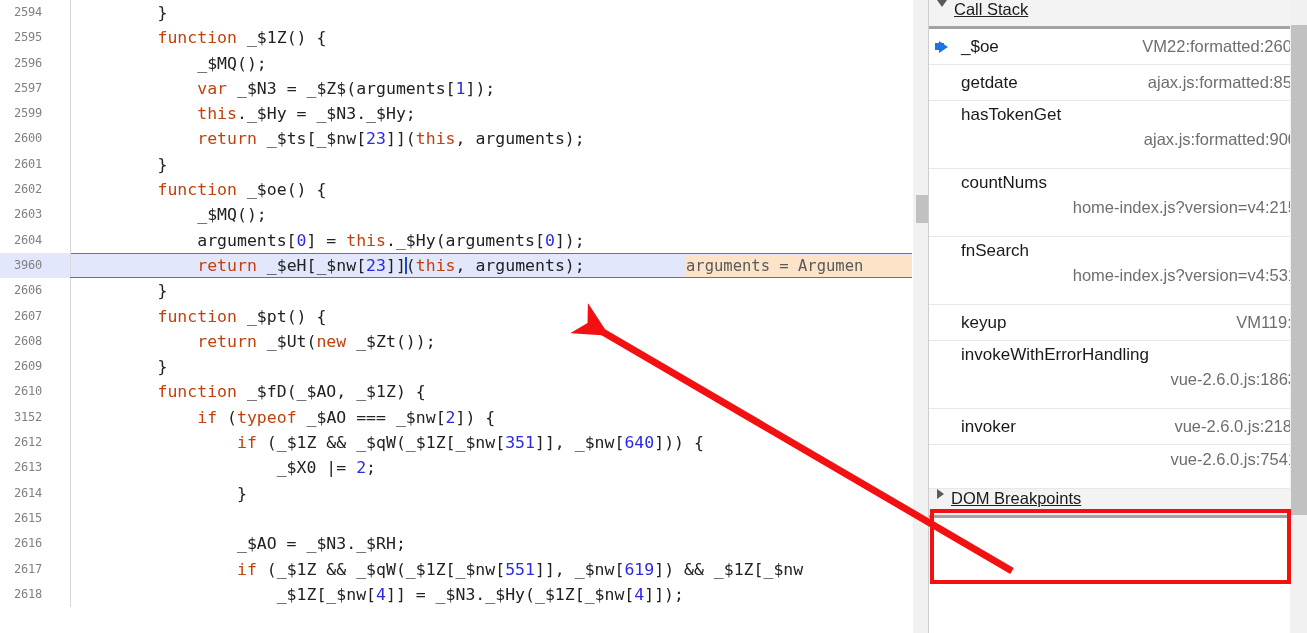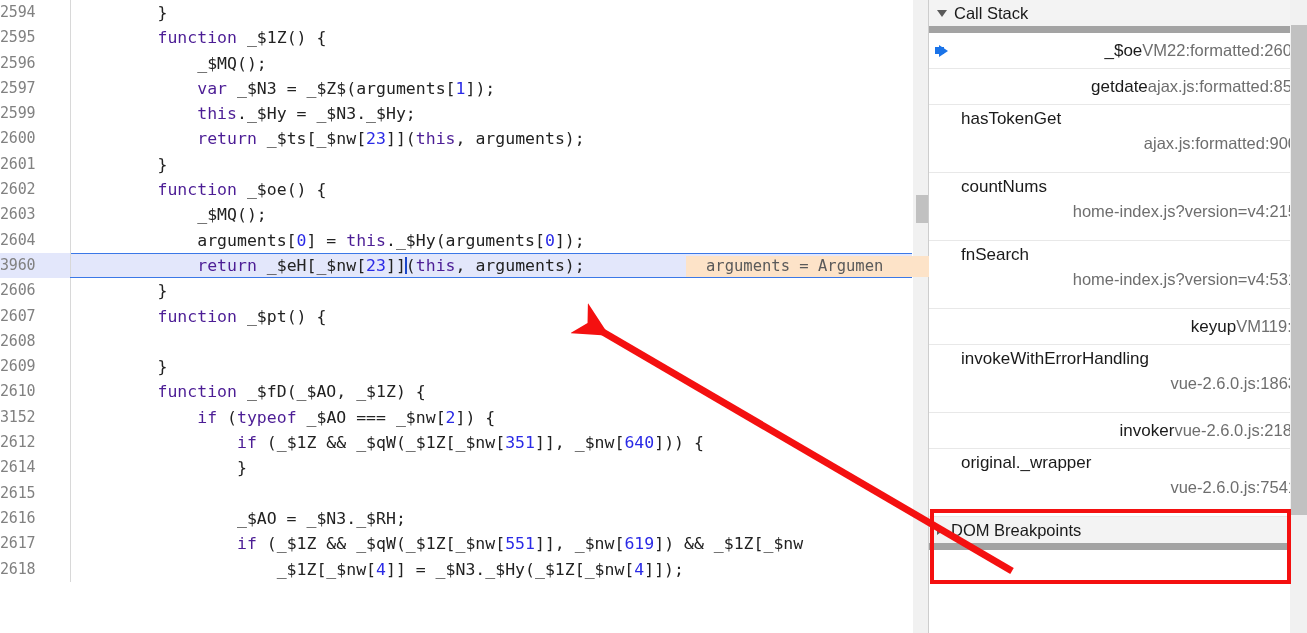--- a/index.html
+++ b/index.html
@@ -50,57 +50,57 @@
   .code-line.hl::after {
     content: "";
     position: absolute;
     left: 70px; right: 0; bottom: 0;
     border-bottom: 1px solid #3b78e7;
   }
   .ln {
     position: absolute;
     left: 0; top: 0;
     width: 56px;
-    text-align: left;
+    text-align: center;
     color: #818181;
     font-family: "DejaVu Sans Mono", monospace;
-    font-size: 15px;
+    font-size: 12px;
     letter-spacing: -0.2px;
   }
   .gutter-line {
     position: absolute;
     left: 70px; top: 0; bottom: 0;
     width: 1px;
     background: #d8d8d8;
   }
   .code-text {
     position: absolute;
     left: 78px; top: 0;
     color: #222222;
     white-space: pre;
   }
-  .kw  { color: #4c1d95; }          
+  .kw  { color: #c2410c; }          
   .num { color: #2a2ae6; }
   .caret {
     display: inline-block;
     width: 0;
     border-left: 2px solid #1a46c9;
     height: 17px;
     vertical-align: -3px;
     margin: 0 -1px;
   }
   .inline-hint {
     position: absolute;
     top: 2px;
     background: #fde3c8;
     color: #5a5a5a;
     font-family: "DejaVu Sans Mono", monospace;
     font-size: 15.5px;
     line-height: 21px;
-    padding: 0 20px;
+    padding: 0 0;
     white-space: pre;
     overflow: hidden;
   }
 
   
   #code-scrollbar {
     position: absolute;
     top: 0; left: 912px;
     width: 17px; height: 633px;
     background: #f1f1f1;
@@ -124,27 +124,27 @@
     position: relative;
     width: 378px;
     height: 633px;
     background: #ffffff;
     flex: 0 0 378px;
     overflow: hidden;
   }
   .section-header {
     height: 26px;
     display: flex;
-    align-items: center;
     background: #f3f3f3;
-    border-bottom: 7px solid #a3a3a3;
+    border-bottom: 3px solid #a3a3a3;
     padding-left: 8px;
     font-size: 16px;
     color: #222;
     position: relative;
+    text-decoration: underline;
   }
   .tri {
     width: 0; height: 0;
     margin-right: 7px;
     flex: 0 0 auto;
   }
   .tri.down {
     border-left: 5.5px solid transparent;
     border-right: 5.5px solid transparent;
     border-top: 7px solid #5a5a5a;
@@ -171,21 +171,21 @@
   .stack-row {
     position: relative;
     border-bottom: 1px solid #e8e8e8;
     padding: 3px 6px 4px 32px;
     min-height: 27px;
     box-sizing: border-box;
   }
   .stack-row.one-line {
     display: flex;
     align-items: center;
-    justify-content: flex-end;
+    justify-content: space-between;
     height: 36px;
     padding-top: 0; padding-bottom: 0;
   }
   .stack-row.two-line { padding-top: 2px; padding-bottom: 17px; }
   .stack-fn {
     font-size: 17px;
     color: #1a1a1a;
     white-space: nowrap;
   }
   .stack-loc {
@@ -293,25 +293,26 @@
         <div class="code-line"><span class="ln">2597</span><span class="gutter-line"></span><span class="code-text">            <span class="kw">var</span> _$N3 = _$Z$(arguments[<span class="num">1</span>]);</span></div>
         <div class="code-line"><span class="ln">2599</span><span class="gutter-line"></span><span class="code-text">            <span class="kw">this</span>._$Hy = _$N3._$Hy;</span></div>
         <div class="code-line"><span class="ln">2600</span><span class="gutter-line"></span><span class="code-text">            <span class="kw">return</span> _$ts[_$nw[<span class="num">23</span>]](<span class="kw">this</span>, arguments);</span></div>
         <div class="code-line"><span class="ln">2601</span><span class="gutter-line"></span><span class="code-text">        }</span></div>
         <div class="code-line"><span class="ln">2602</span><span class="gutter-line"></span><span class="code-text">        <span class="kw">function</span> _$oe() {</span></div>
         <div class="code-line"><span class="ln">2603</span><span class="gutter-line"></span><span class="code-text">            _$MQ();</span></div>
         <div class="code-line"><span class="ln">2604</span><span class="gutter-line"></span><span class="code-text">            arguments[<span class="num">0</span>] = <span class="kw">this</span>._$Hy(arguments[<span class="num">0</span>]);</span></div>
         <div class="code-line hl"><span class="ln">3960</span><span class="gutter-line"></span><span class="code-text">            <span class="kw">return</span> _$eH[_$nw[<span class="num">23</span>]]<span class="caret"></span>(<span class="kw">this</span>, arguments);</span></div>
         <div class="code-line"><span class="ln">2606</span><span class="gutter-line"></span><span class="code-text">        }</span></div>
         <div class="code-line"><span class="ln">2607</span><span class="gutter-line"></span><span class="code-text">        <span class="kw">function</span> _$pt() {</span></div>
-        <div class="code-line"><span class="ln">2608</span><span class="gutter-line"></span></div>
+        <div class="code-line"><span class="ln">2608</span><span class="gutter-line"></span><span class="code-text">            <span class="kw">return</span> _$Ut(<span class="kw">new</span> _$Zt());</span></div>
         <div class="code-line"><span class="ln">2609</span><span class="gutter-line"></span><span class="code-text">        }</span></div>
         <div class="code-line"><span class="ln">2610</span><span class="gutter-line"></span><span class="code-text">        <span class="kw">function</span> _$fD(_$AO, _$1Z) {</span></div>
         <div class="code-line"><span class="ln">3152</span><span class="gutter-line"></span><span class="code-text">            <span class="kw">if</span> (<span class="kw">typeof</span> _$AO === _$nw[<span class="num">2</span>]) {</span></div>
         <div class="code-line"><span class="ln">2612</span><span class="gutter-line"></span><span class="code-text">                <span class="kw">if</span> (_$1Z &amp;&amp; _$qW(_$1Z[_$nw[<span class="num">351</span>]], _$nw[<span class="num">640</span>])) {</span></div>
+        <div class="code-line"><span class="ln">2613</span><span class="gutter-line"></span><span class="code-text">                    _$X0 |= <span class="num">2</span>;</span></div>
         <div class="code-line"><span class="ln">2614</span><span class="gutter-line"></span><span class="code-text">                }</span></div>
         <div class="code-line"><span class="ln">2615</span><span class="gutter-line"></span></div>
         <div class="code-line"><span class="ln">2616</span><span class="gutter-line"></span><span class="code-text">                _$AO = _$N3._$RH;</span></div>
         <div class="code-line"><span class="ln">2617</span><span class="gutter-line"></span><span class="code-text">                <span class="kw">if</span> (_$1Z &amp;&amp; _$qW(_$1Z[_$nw[<span class="num">551</span>]], _$nw[<span class="num">619</span>]) &amp;&amp; _$1Z[_$nw</span></div>
         <div class="code-line"><span class="ln">2618</span><span class="gutter-line"></span><span class="code-text">                    _$1Z[_$nw[<span class="num">4</span>]] = _$N3._$Hy(_$1Z[_$nw[<span class="num">4</span>]]);</span></div>
       </div>
 
     <div id="code-scrollbar">
       <div class="thumb"></div>
     </div>
@@ -353,21 +354,20 @@
         </div>
         <div class="stack-row two-line">
           <span class="stack-fn">invokeWithErrorHandling</span>
           <span class="stack-loc">vue-2.6.0.js:1863</span>
         </div>
         <div class="stack-row one-line">
           <span class="stack-fn">invoker</span>
           <span class="stack-loc">vue-2.6.0.js:2188</span>
         </div>
         <div class="stack-row two-line">
-          <span class="stack-fn">original._wrapper</span>
           <span class="stack-loc">vue-2.6.0.js:7541</span>
         </div>
       </div>
 
 
     <div class="section-header">
       <span class="tri right"></span>
       <span class="section-title">DOM Breakpoints</span>
     </div>
 

